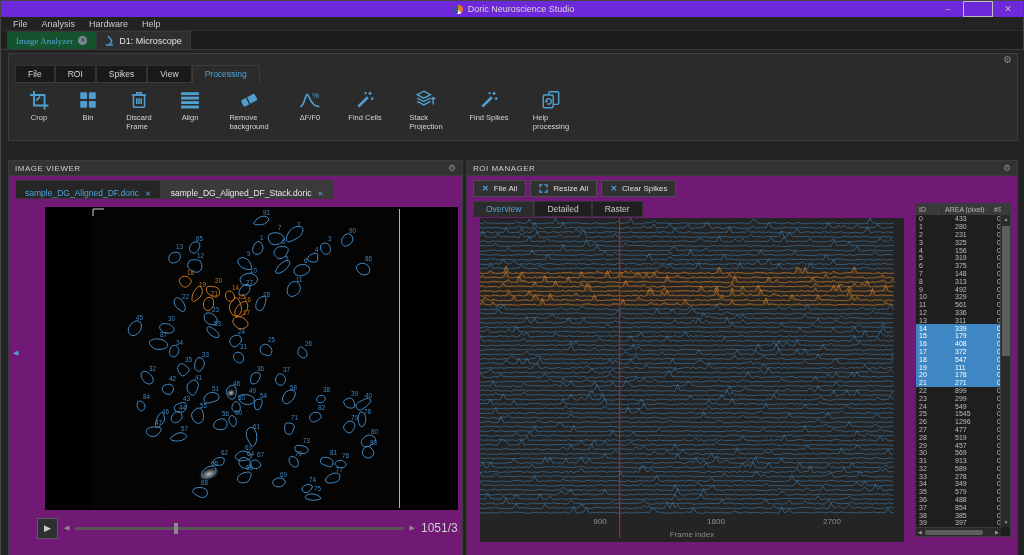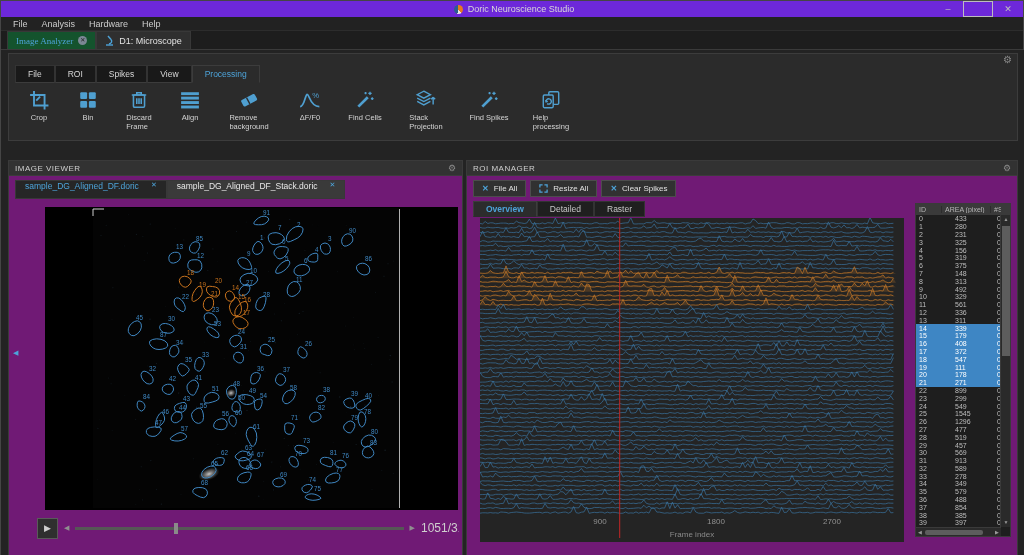--- a/index.html
+++ b/index.html
@@ -53,21 +53,21 @@
   .panel { position:absolute; top:110px; height:404px; background:#701a75; border:1px solid #3a3a3a; }
   .panel-header { height:15px; background:#323232; border-bottom:1px solid #3c3c3c; display:flex;
     align-items:center; padding:0 6px; }
   .panel-header .ptitle { font-size:8px; letter-spacing:.5px; color:#cfcfcf; }
   .panel-header .gear { margin-left:auto; color:#8a8a8a; font-size:9px; }
   .iv { left:7px; width:455px; }
   .rm { left:465px; width:552px; }
 
   
   .doc-tabs { position:absolute; left:6px; top:19px; display:flex; }
-  .dtab { height:19px; display:flex; align-items:flex-start; gap:12px; padding:0 9px; font-size:8.5px;
+  .dtab { height:19px; display:flex; align-items:flex-end; gap:6px; padding:0 9px; font-size:8.5px;
     background:#262626; border:1px solid #383838; color:#4da3d9; }
   .dtab.active { background:#3a3a3a; color:#e8e8e8; }
   .dtab .x { color:#4da3d9; font-size:7px; }
   .collapse-arrow { position:absolute; left:4px; top:188px; color:#4da3d9; font-size:7px; }
   .canvas-wrap { position:absolute; left:36px; top:46px; width:413px; height:303px; background:#000; }
   .canvas-wrap svg { position:absolute; inset:0; }
   .playbar { position:absolute; left:28px; top:356px; width:422px; height:22px; display:flex;
     align-items:center; gap:6px; overflow:hidden; }
   .play-btn { width:21px; height:21px; border:1px solid #5a5a5a; background:#2f2f2f; color:#cfcfcf;
     font-size:9px; display:flex; align-items:center; justify-content:center; flex:none; }
@@ -77,21 +77,21 @@
   .frame-counter { font-size:12px; color:#cfcfcf; flex:none; width:38px; overflow:hidden; white-space:nowrap; }
 
   
   .rm-buttons { position:absolute; left:6px; top:19px; display:flex; gap:4px; }
   .rm-btn { height:17px; display:flex; align-items:center; gap:5px; padding:0 8px; background:#313131;
     border:1px solid #4c4c4c; font-size:8px; color:#e0e0e0; }
   .rm-btn .bx { color:#4da3d9; font-weight:bold; font-size:8px; }
   .rm-tabs { position:absolute; left:6px; top:40px; display:flex; }
   .rmtab { height:16px; padding:0 12px; display:flex; align-items:center; font-size:8.5px;
     background:#1f1f1f; color:#c8c8c8; border:1px solid #333; }
-  .rmtab.active { background:#2c2c2c; color:#4da3d9; border:1px solid #3c3c3c; border-bottom:1px solid #2c2c2c;font-weight:bold; }
+  .rmtab.active { background:#2c2c2c; color:#4da3d9; border:1px solid #3c3c3c; border-bottom:1px solid #2c2c2c; }
   .plot-wrap { position:absolute; left:13px; top:57px; width:424px; height:324px; background:#242424; }
   .plot-wrap svg { position:absolute; inset:0; }
 
   
   .roi-table { position:absolute; left:448px; top:42px; width:96px; height:334px; background:#1e1e1e;
     border:1px solid #3a3a3a; font-size:7px; }
   .tbl-head { display:flex; height:11px; background:#3a3a3a; color:#b5b5b5; align-items:center; }
   .tbl-head div { padding-left:3px; border-right:1px solid #2c2c2c; overflow:hidden; white-space:nowrap; }
   .c-id { width:26px; } .c-area { width:49px; } .c-s { width:10px; border-right:none !important; }
   .tbl-body { position:absolute; left:0; top:11px; width:85px; height:312px; overflow:hidden; }

